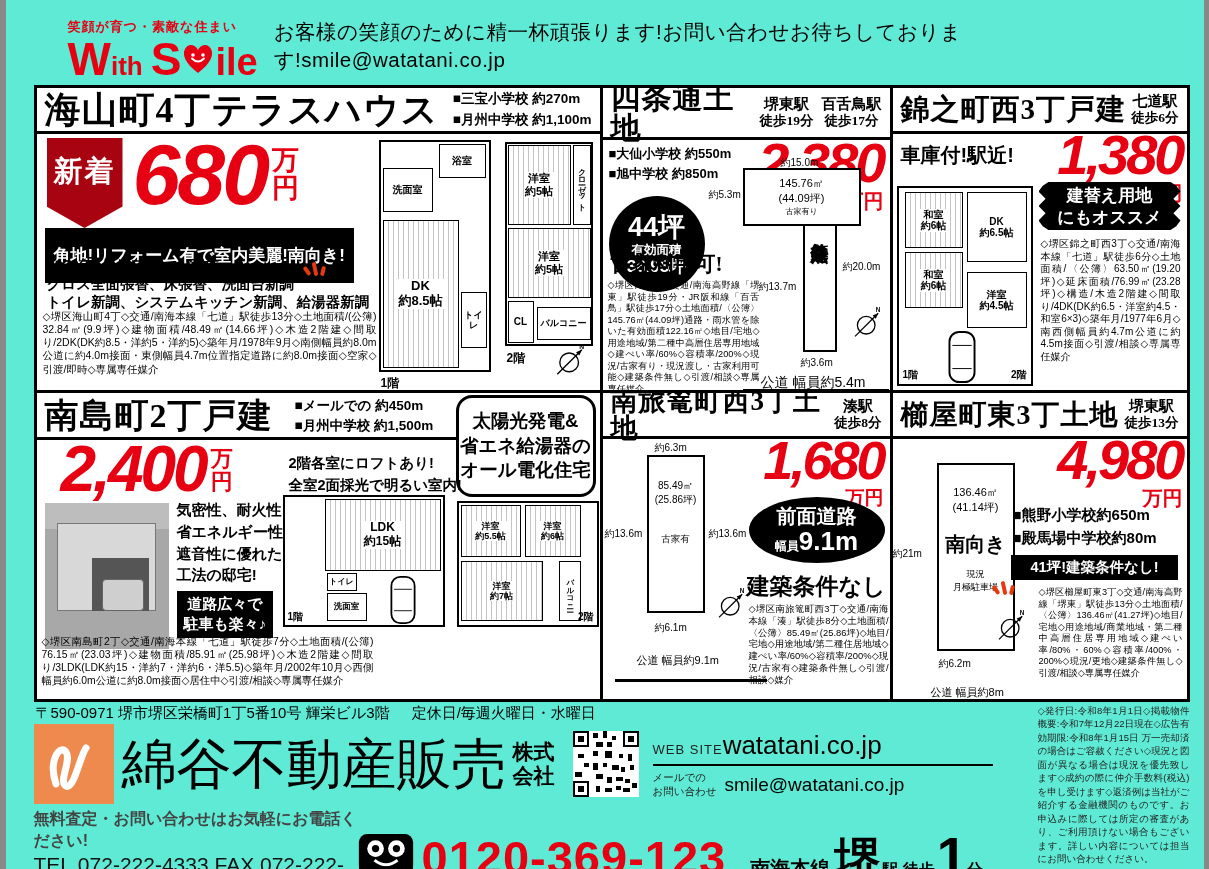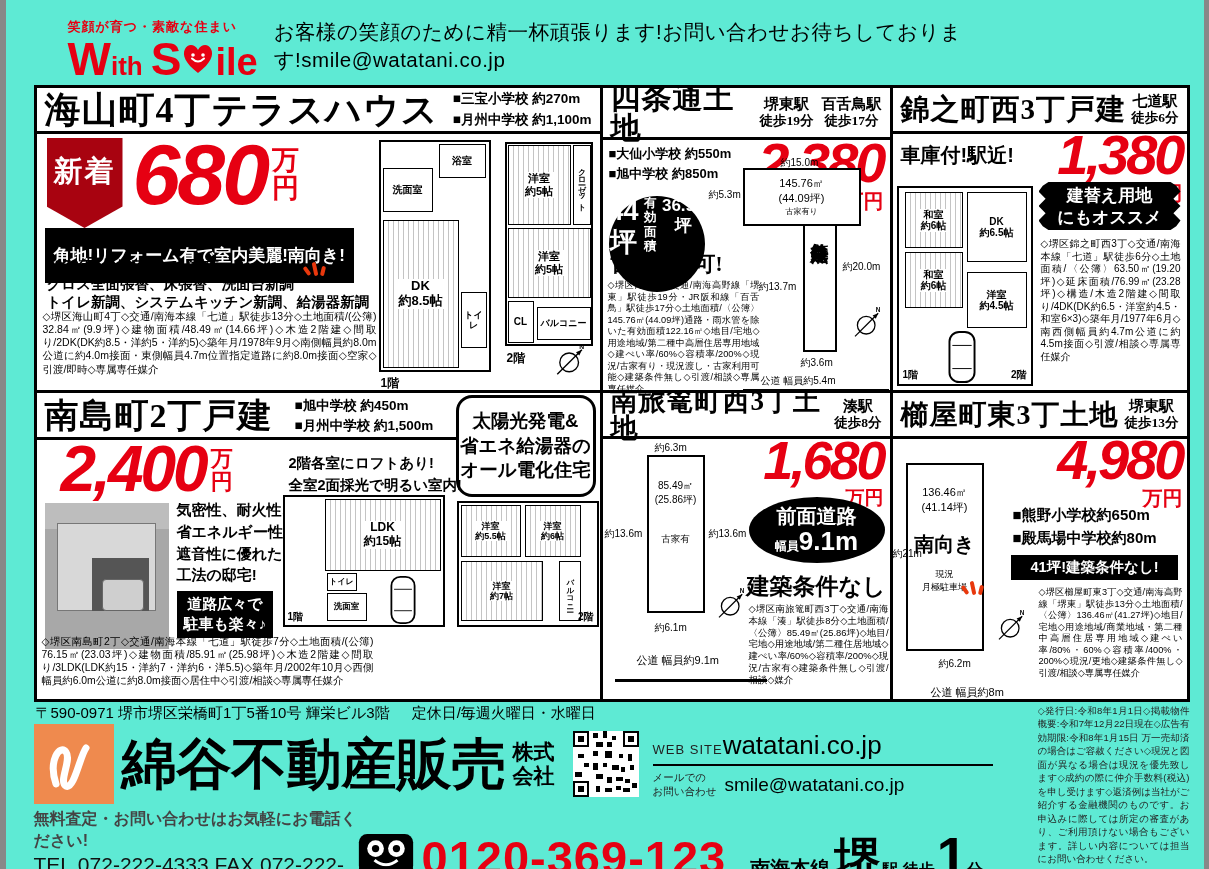--- a/index.html
+++ b/index.html
@@ -37,39 +37,39 @@
   .ribbon{position:absolute;background:#a80310;color:#fff;font-weight:bold;font-size:29px;text-align:center;padding-top:14px;clip-path:polygon(0 0,100% 0,100% 76%,50% 100%,0 76%);letter-spacing:2px}
   .lot{position:absolute;border:2.5px solid #000;background:#fff}
   .dim{position:absolute;font-size:10px;white-space:nowrap}
   .roadline{position:absolute;background:#000;height:3px}
   .fpbox{position:absolute;border:2.5px solid #000;background:#fff}
   .room{position:absolute;border:1.5px solid #000;display:flex;align-items:center;justify-content:center;text-align:center;font-size:10px;font-weight:bold;line-height:1.15;white-space:pre-line;overflow:hidden}
   .striped{background:repeating-linear-gradient(90deg,#fff 0 4px,#c4c4c4 4px 5px)}
   .room>span{background:#fff;padding:0 1px}
   .floor-label{position:absolute;font-size:12px;font-weight:bold}
   .vert{writing-mode:vertical-rl;text-orientation:upright}
-  .circlebadge{position:absolute;width:96px;height:96px;border-radius:50%;background:#000;color:#fff;text-align:center;display:flex;flex-direction:row;justify-content:center;line-height:1.15}
+  .circlebadge{position:absolute;width:96px;height:96px;border-radius:50%;background:#000;color:#fff;text-align:center;display:flex;flex-direction:column;justify-content:center;line-height:1.15}
   .ovalbadge{position:absolute;background:#000;color:#fff;border-radius:50%;text-align:center;display:flex;flex-direction:column;justify-content:center;line-height:1.1}
   .jagged{clip-path:polygon(3% 8%,7% 0,93% 0,97% 8%,100% 20%,95% 35%,100% 50%,95% 65%,100% 80%,97% 92%,93% 100%,7% 100%,3% 92%,0 80%,5% 65%,0 50%,5% 35%,0 20%)}
   .featurebox{position:absolute;border:3px solid #000;border-radius:16px;display:flex;align-items:center;justify-content:center;text-align:center;font-weight:bold;font-size:18.5px;line-height:1.35;background:#fff}
   .ticks{position:absolute;display:flex;gap:4px;align-items:flex-end}
   .ticks span{display:block;width:4px;background:#e8380d;border-radius:2px}
   .ticks span:nth-child(1){height:10px;transform:rotate(-35deg)}
   .ticks span:nth-child(2){height:14px;transform:rotate(-12deg)}
   .ticks span:nth-child(3){height:10px;transform:rotate(14deg)}
   .photo{position:absolute;background:linear-gradient(180deg,#bdbdbd 0 18%,#a8a8a8 18% 100%);overflow:hidden}
   .photo .house{position:absolute;left:10%;top:14%;width:80%;height:60%;background:#d8d8d8;border:1px solid #777}
   .photo .garage{position:absolute;left:38%;top:38%;width:46%;height:36%;background:#555}
   .photo .car{position:absolute;left:46%;top:52%;width:34%;height:22%;background:#cfcfcf;border-radius:4px;border:1px solid #666}
   
   .footer{position:absolute;left:28px;top:704px;width:1156px;height:162px}
   .addrline{position:absolute;top:0;left:2px;font-size:15px;display:flex;gap:22px;white-space:nowrap}
   .companyrow{position:absolute;top:20px;left:0;display:flex;align-items:center}
   .logosq{width:80px;height:80px;background:#ef8a4e;flex:0 0 auto;display:flex;align-items:center;justify-content:center}
-  .cname{font-size:55px;font-weight:700;letter-spacing:0;line-height:1;margin-left:8px;white-space:nowrap}
+  .cname{font-size:55px;font-weight:400;letter-spacing:0;line-height:1;margin-left:8px;white-space:nowrap}
   .csuffix{margin-left:6px;font-size:21px;font-weight:900;line-height:1.15;white-space:nowrap}
   .webcol{margin-left:14px;width:340px}
   .webrow{display:flex;align-items:baseline;border-bottom:2px solid #000;padding-bottom:3px}
   .weblabel{font-size:13px;letter-spacing:1px;color:#222}
   .weburl{font-size:26px}
   .mailrow{display:flex;align-items:center;gap:8px;margin-top:5px}
   .maillabel{font-size:10.5px;line-height:1.25;color:#222}
   .mailaddr{font-size:19px}
   .bottomrow{position:absolute;top:104px;left:0;display:flex;align-items:center}
   .callcol{width:324px;line-height:1.35}
@@ -201,21 +201,21 @@
 (44.09坪)</div>
           <div style="font-size:8px;text-align:center">古家有り</div>
         </div>
         <div class="dim" style="left:106px;top:48px">約5.3m</div>
         <div class="lot" style="left:200px;top:84px;width:34px;height:128px">
           <div class="vert serif b" style="font-size:18px;margin:4px auto 0;height:120px">建築条件無し</div>
         </div>
         <div class="dim" style="left:240px;top:120px">約20.0m</div>
         <div class="dim" style="left:156px;top:140px">約13.7m</div>
         <div class="dim" style="left:198px;top:216px">約3.6m</div>
-        <div class="dim" style="left:158px;top:234px;font-size:10px">公道 幅員約5.4m</div>
+        <div class="dim" style="left:158px;top:234px;font-size:14px">公道 幅員約5.4m</div>
         <div class="roadline" style="left:140px;top:249px;width:146px"></div>
         <svg class="abs" style="left:248px;top:166px" width="32" height="32" viewBox="0 0 40 40">
             <circle cx="19" cy="24" r="11" fill="none" stroke="#000" stroke-width="1.6"></circle>
             <line x1="5" y1="38" x2="34" y2="9" stroke="#000" stroke-width="1.6"></line>
             <polygon points="34,9 27,12 31,16" fill="#000"></polygon>
             <text x="31" y="8" font-size="8" font-weight="bold">N</text>
           </svg>
       </div>
     </section>
 
@@ -253,21 +253,21 @@
         <div class="blackbox jagged abs pre" style="left:146px;top:48px;width:142px;height:48px;font-size:17px;line-height:1.3;text-align:center;padding-top:3px">建替え用地
 にもオススメ</div>
         <div class="details abs" style="left:148px;top:104px;width:140px;font-size:10px">◇堺区錦之町西3丁◇交通/南海本線「七道」駅徒歩6分◇土地面積/〈公簿〉63.50㎡(19.20坪)◇延床面積/76.99㎡(23.28坪)◇構造/木造2階建◇間取り/4DK(DK約6.5・洋室約4.5・和室6×3)◇築年月/1977年6月◇南西側幅員約4.7m公道に約4.5m接面◇引渡/相談◇専属専任媒介</div>
       </div>
     </section>
 
     <section class="cell br">
       <div style="position:relative;height:46px;padding:2px 8px;display:flex;align-items:center">
         <div class="l-title" style="font-size:34px">南島町2丁戸建</div>
         <div class="schools" style="margin-left:22px">
-          <div>■旭中学校 約450m</div>
+          <div>■メールでの 約450m</div>
           <div>■月州中学校 約1,500m</div>
         </div>
         <div class="abs" style="left:0;top:44px;width:428px;height:3px;background:#000"></div>
       </div>
       <div class="featurebox pre" style="right:4px;top:2px;width:140px;height:102px">太陽光発電&amp;
 省エネ給湯器の
 オール電化住宅</div>
       <div class="body" style="top:46px">
         <div class="pricewrap abs" style="left:24px;top:0">
           <span class="price" style="font-size:64px">2,400</span>
@@ -355,21 +355,21 @@
 
     <section class="cell">
       <div class="title-row">
         <div class="l-title" style="font-size:28px">櫛屋町東3丁土地</div>
         <div class="station">
             <div class="sn">堺東駅</div>
             <div>徒歩13分</div>
           </div>
       </div>
       <div class="body" style="top:46px">
-        <div class="lot" style="left:13px;top:24px;width:78px;height:188px">
+        <div class="lot" style="left:44px;top:24px;width:78px;height:188px">
           <div class="pre" style="font-size:11px;text-align:center;margin-top:20px">136.46㎡
 (41.14坪)</div>
           <div class="ticks" style="left:28px;top:66px;position:relative;justify-content:center">
               <span></span>
               <span></span>
               <span></span>
             </div>
           <div style="font-size:20px;font-weight:900;text-align:center;margin-top:2px">南向き</div>
           <div class="pre" style="font-size:9px;text-align:center;margin-top:10px">現況
 月極駐車場</div>

